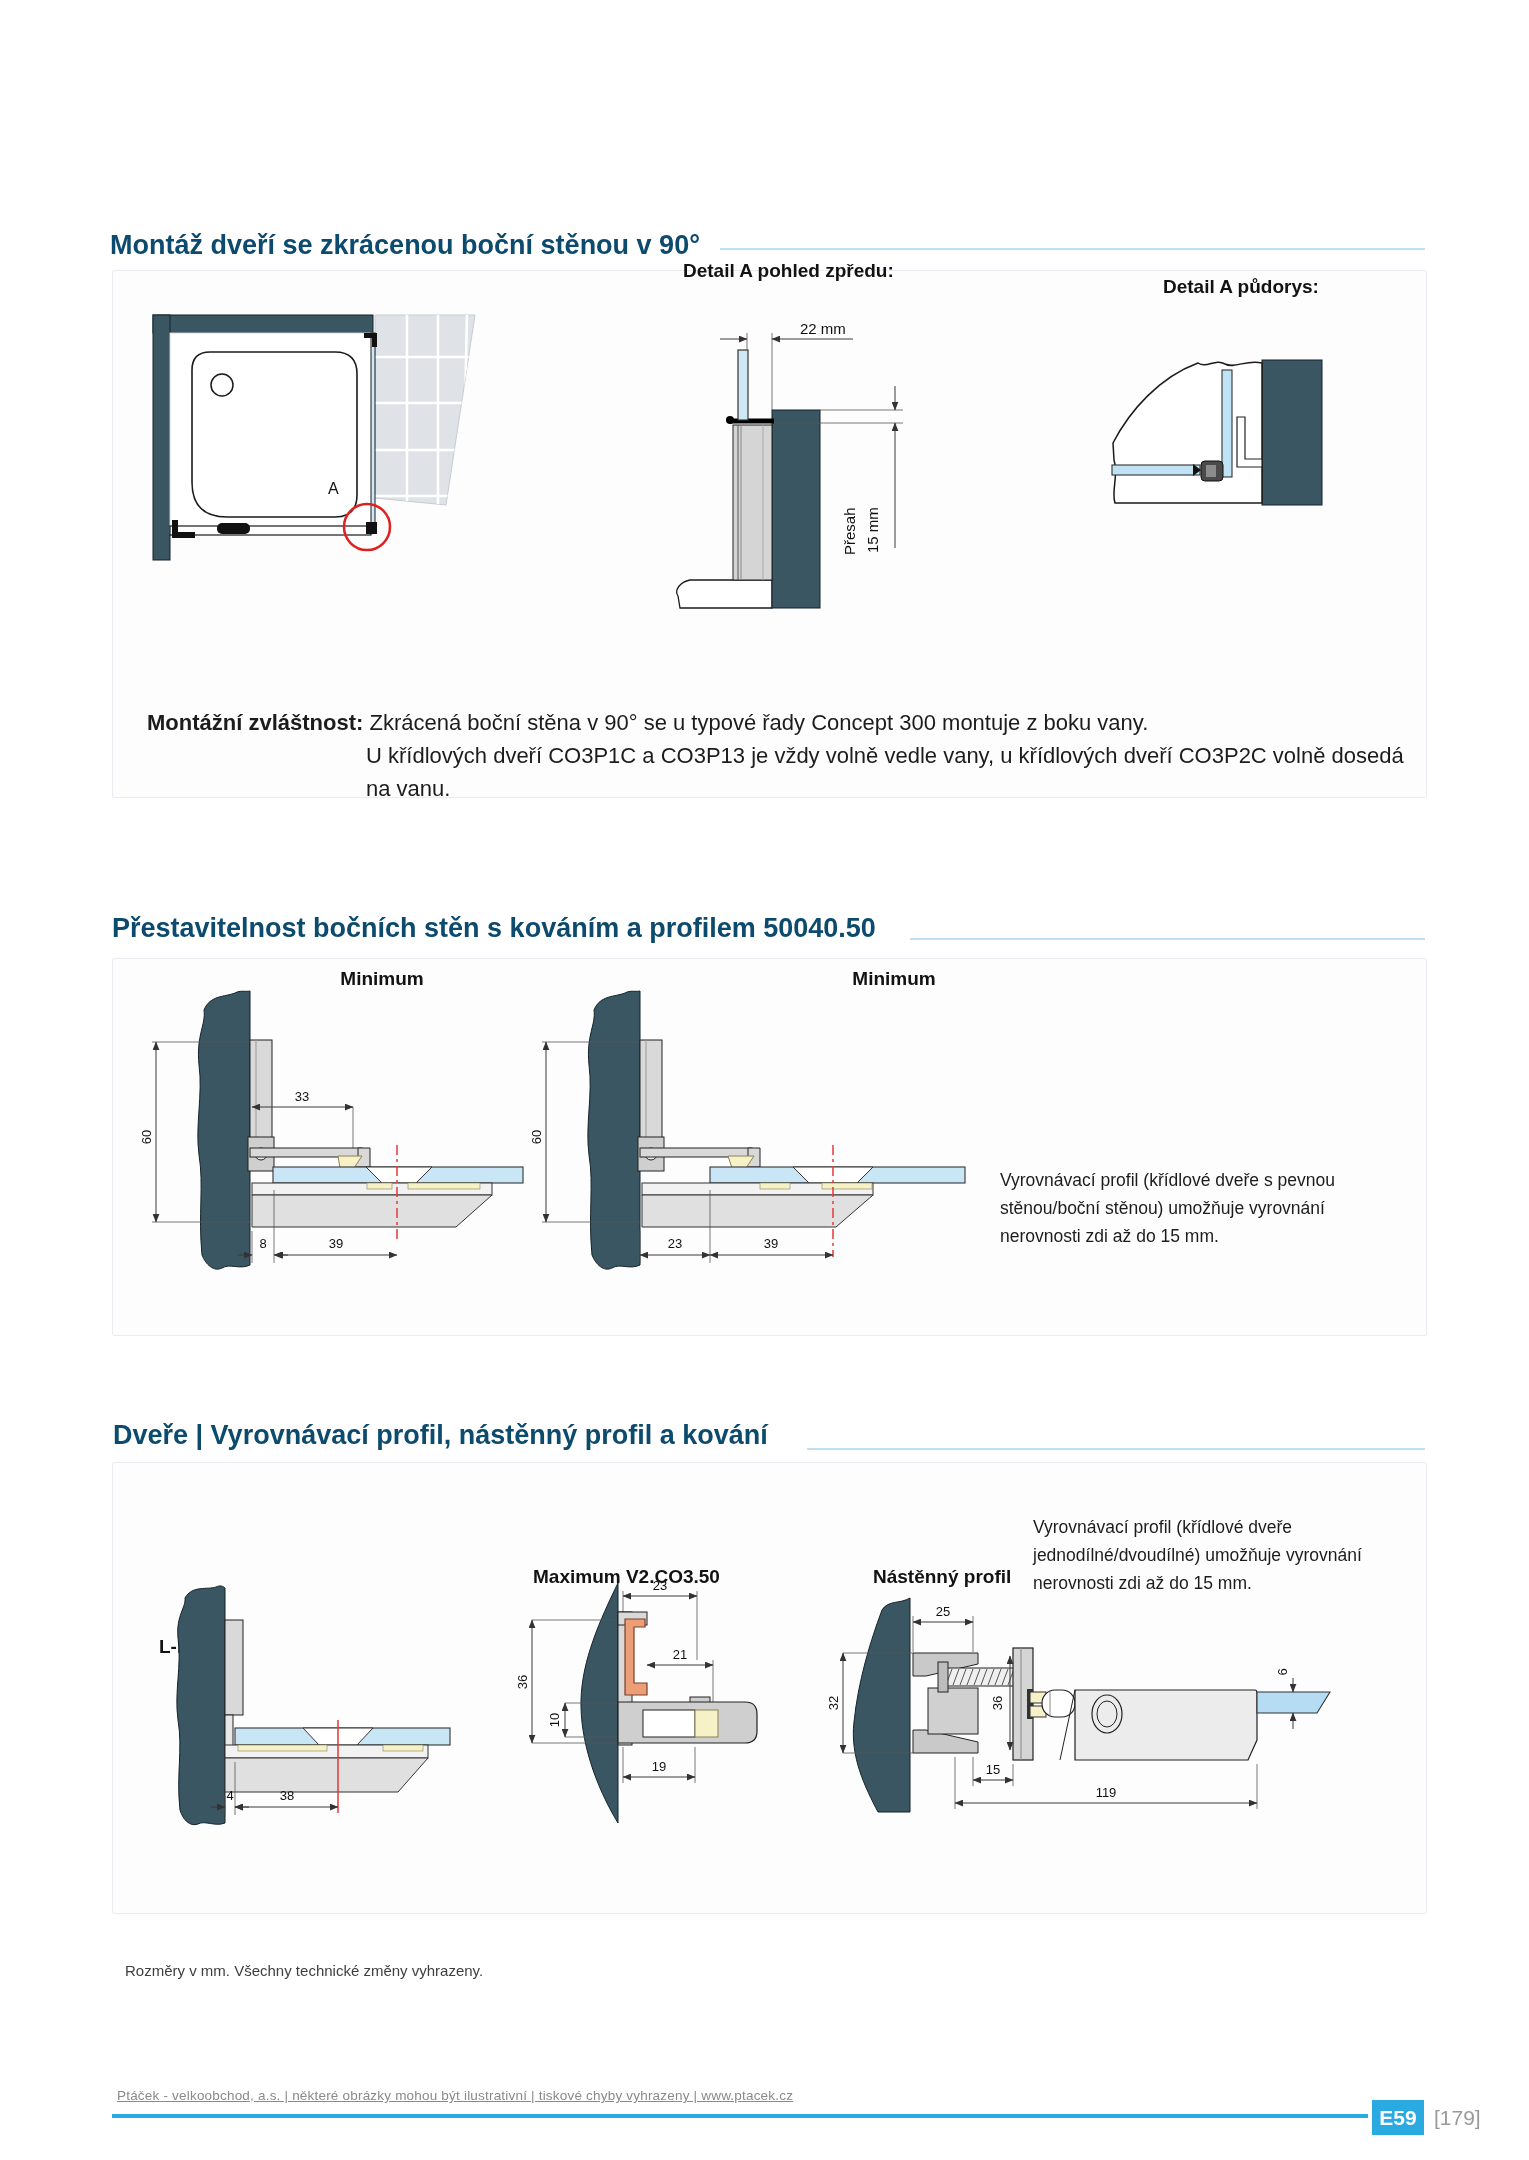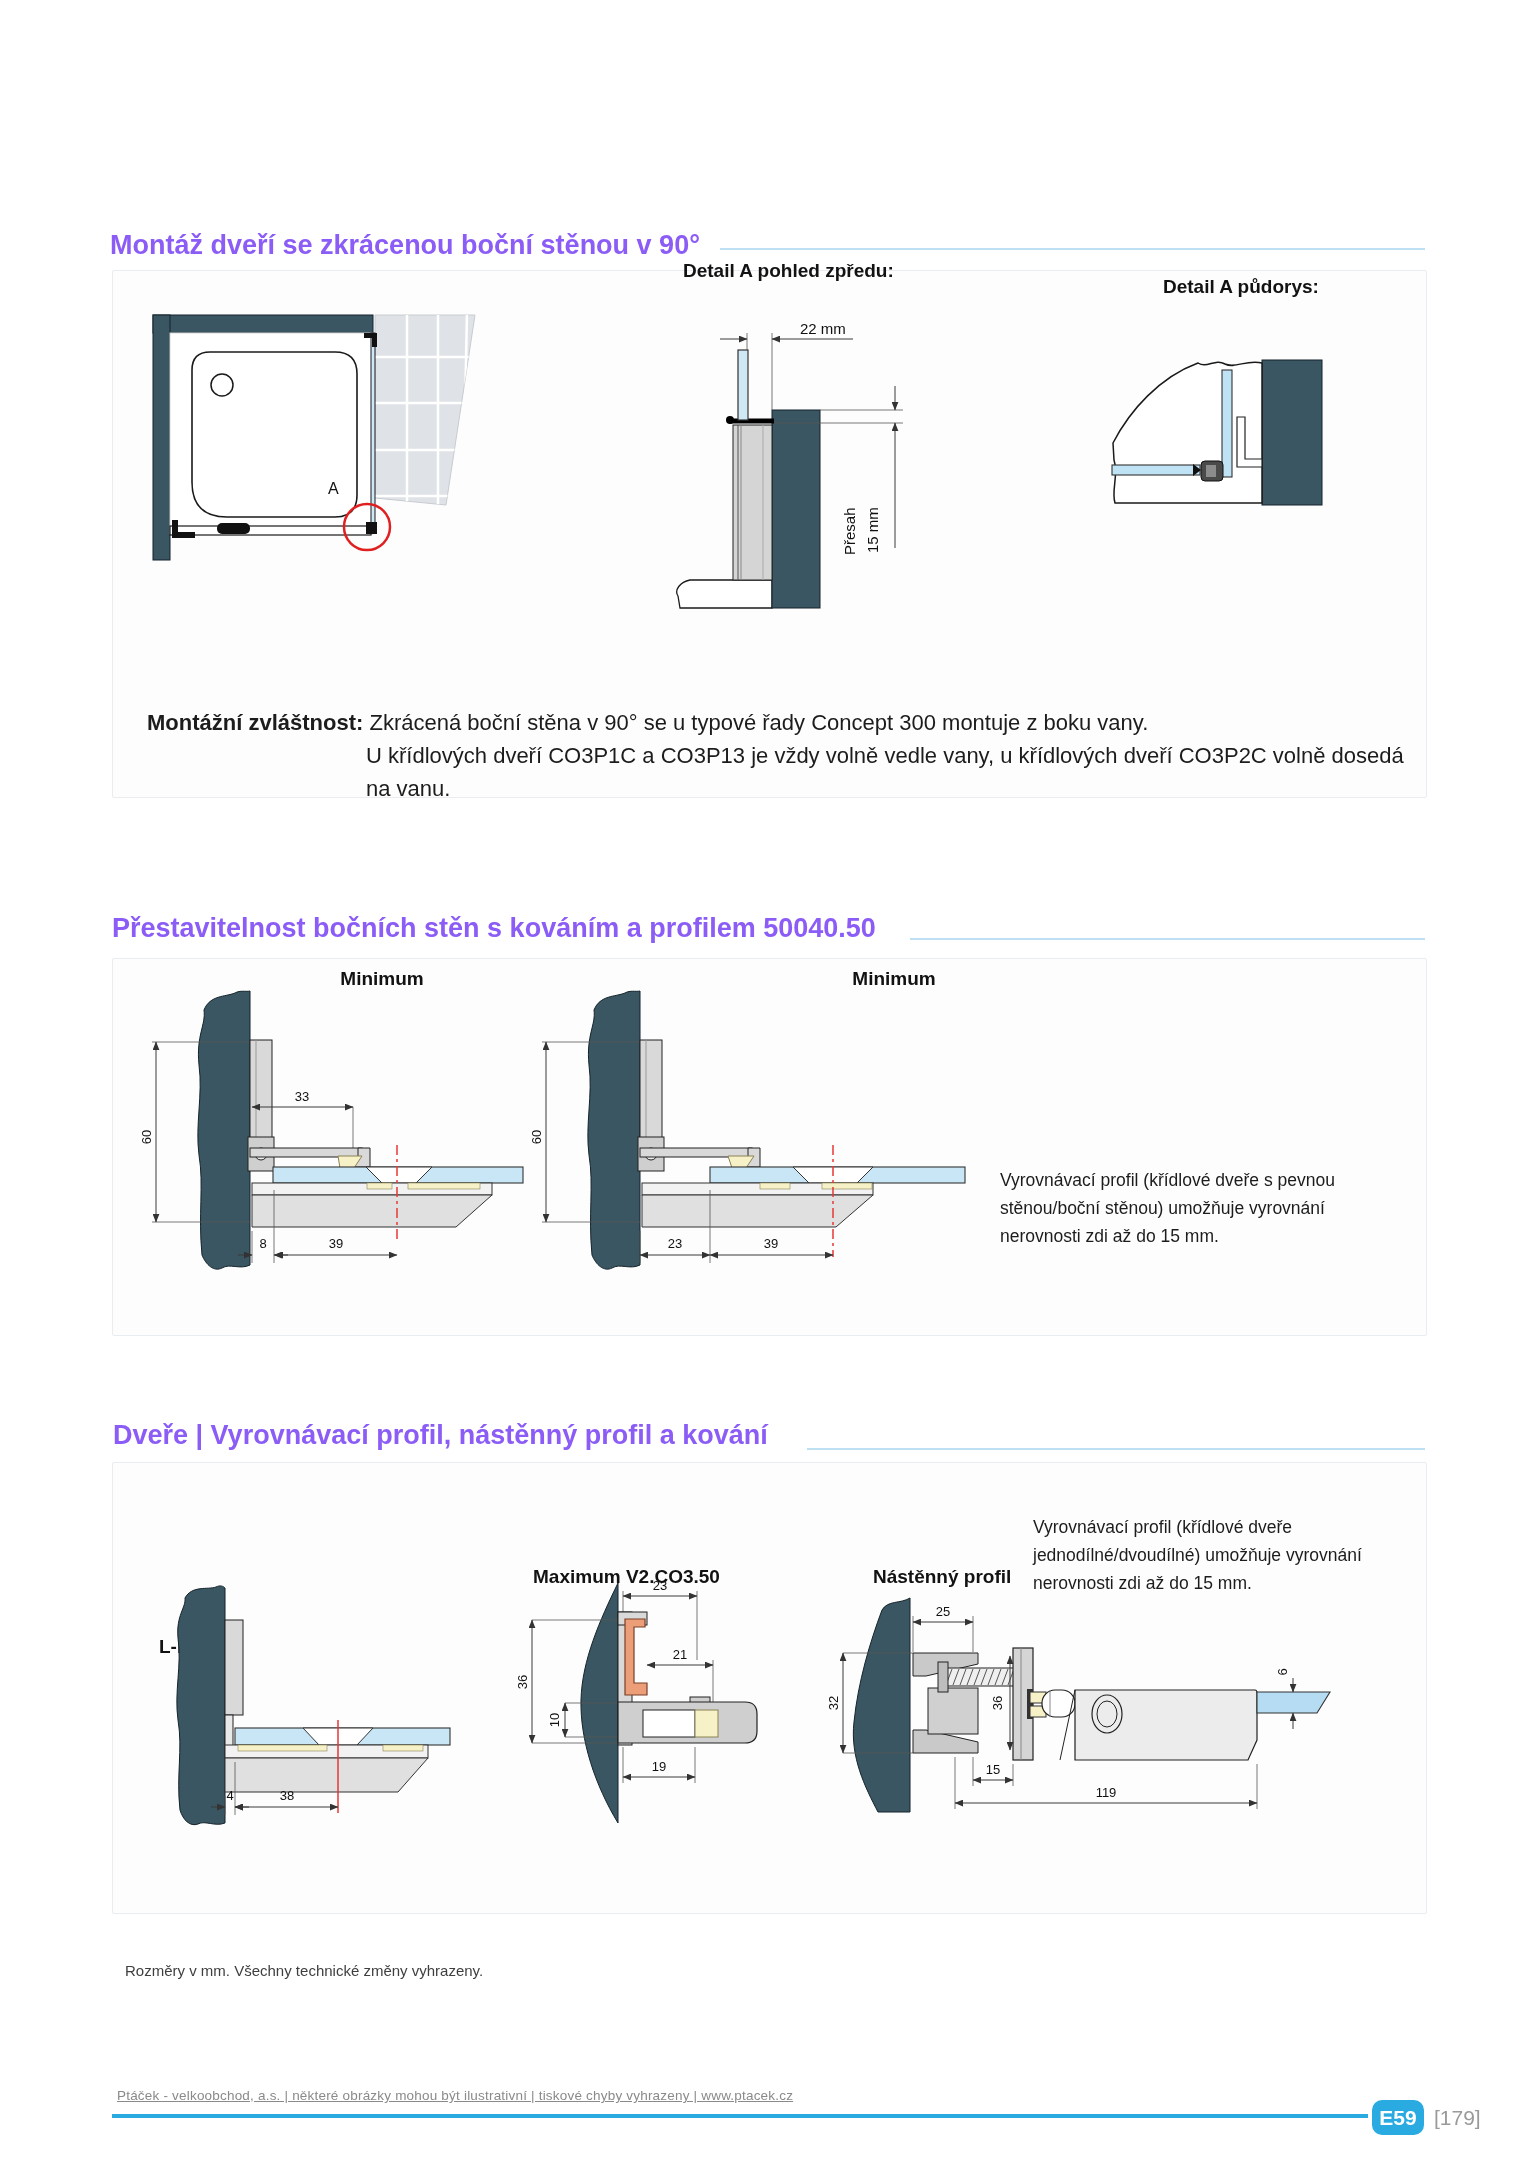--- a/index.html
+++ b/index.html
@@ -1,19 +1,19 @@
 <!DOCTYPE html>
 <html><head>
 <meta charset="utf-8">
 <style>
   html,body{margin:0;padding:0;background:#ffffff;}
   #page{position:relative;width:1529px;height:2160px;background:#ffffff;
         font-family:"Liberation Sans",sans-serif;color:#111;overflow:hidden;}
   .abs{position:absolute;}
-  .sec-title{font-size:27px;font-weight:bold;color:#8b5cf6;white-space:nowrap;}
+  .sec-title{font-size:27px;font-weight:bold;color:#0c4a6e;white-space:nowrap;}
   .panel{position:absolute;background:#fdfdfe;border:1px solid #e9edf1;border-radius:2px;}
   .accent-line{position:absolute;height:2px;background:#bfe0f2;}
   .sub-label{font-size:19px;font-weight:bold;color:#121212;white-space:nowrap;}
   .body-text{font-size:22px;line-height:33px;color:#1c1c1c;}
   .side-note{font-size:17.5px;line-height:28px;color:#1c1c1c;}
   .note-line2{margin-left:219px;}
   .footer-note{font-size:15px;color:#3f3f3f;}
   .footer-company{font-size:13.5px;color:#8a8a8a;letter-spacing:.2px;text-decoration:underline;}
   .footer-rule{position:absolute;height:4px;background:#29abe2;}
   .page-code{position:absolute;background:#29abe2;color:#fff;font-weight:bold;
@@ -435,16 +435,16 @@
       <line class="thin" x1="125" y1="165" x2="125" y2="217"></line>
       <line class="thin" x1="427" y1="172" x2="427" y2="217"></line>
       <line class="dim" x1="125" y1="211" x2="427" y2="211" marker-start="url(#ar8)" marker-end="url(#ar8)"></line>
       <text x="276" y="205" text-anchor="middle" class="dimtext">119</text>
     </g>
   </svg>
 
   <div class="abs footer-note" style="left:125px;top:1962px;">Rozměry v mm. Všechny technické změny vyhrazeny.</div>
   <div class="abs footer-company" style="left:117px;top:2088px;">Ptáček - velkoobchod, a.s.  |  některé obrázky mohou být ilustrativní  |  tiskové chyby vyhrazeny  |  www.ptacek.cz</div>
   <div class="footer-rule" style="left:112px;top:2114px;width:1256px;"></div>
-  <div class="page-code" style="left:1372px;top:2100px;width:52px;height:35px;border-radius:10px;">E59</div>
+  <div class="page-code" style="left:1372px;top:2100px;width:52px;height:35px;">E59</div>
   <div class="page-num" style="left:1434px;top:2106px;">[179]</div>
 
 </div>
 
 </body></html>

